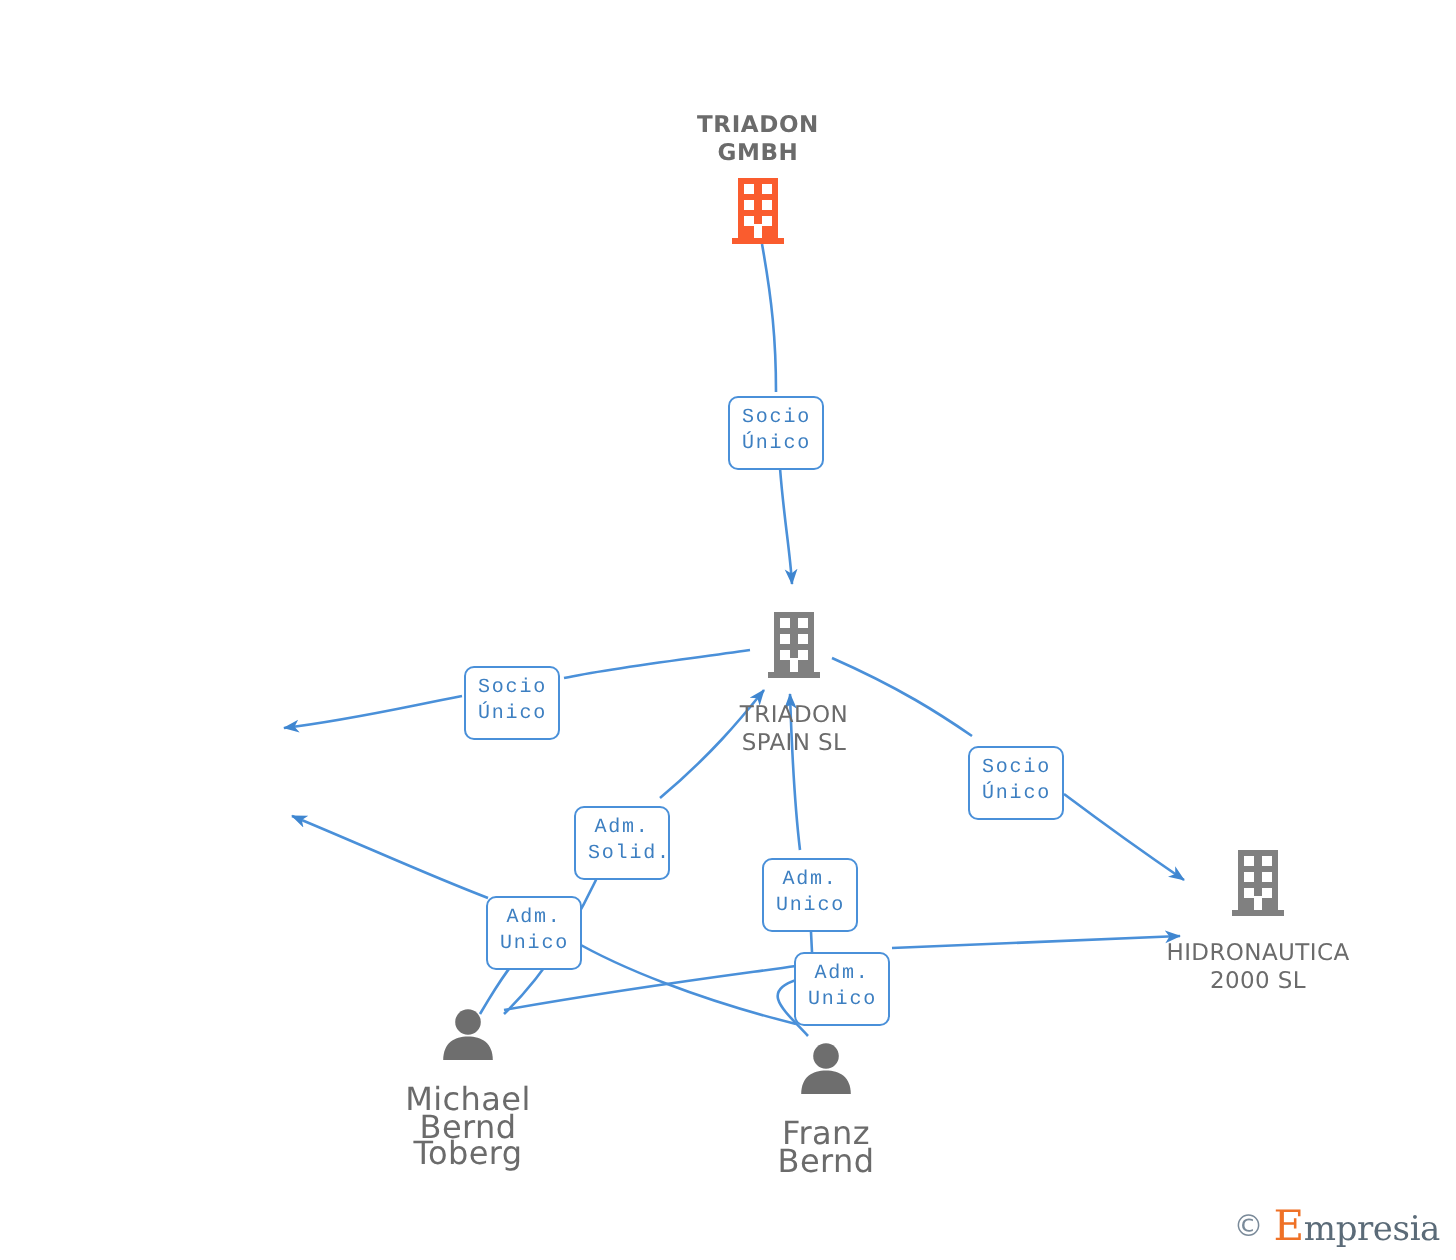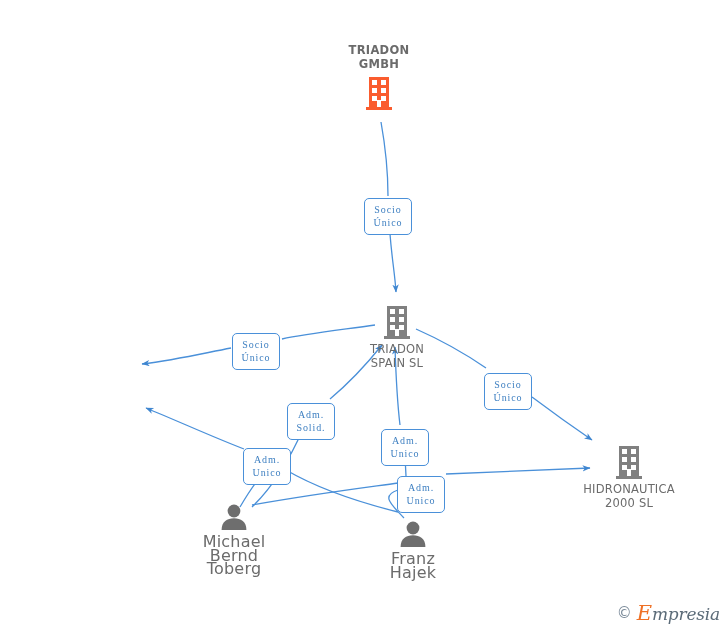--- a/index.html
+++ b/index.html
@@ -39,20 +39,21 @@
     margin: 0 auto 4px auto;
   }
   .node .node-label {
     display: block;
     font-size: 11.5px;
     line-height: 13.5px;
     color: #6b6b6b;
     letter-spacing: 0.2px;
     white-space: pre-line;
     font-family: "DejaVu Sans", sans-serif;
+    margin-top: 12px;
   }
   .node.company-root .node-label {
     color: #6b6b6b;
     font-weight: bold;
     font-size: 11.5px;
     letter-spacing: 0.3px;
   }
   .node.person .node-label {
     color: #6b6b6b;
     font-size: 16px;
@@ -65,21 +66,21 @@
     background: #ffffff;
     border: 1.4px solid #4a90d9;
     border-radius: 5px;
     color: #3d7fc1;
     font-size: 10px;
     line-height: 13px;
     letter-spacing: 0.9px;
     text-align: center;
     padding: 4px 6px 5px 6px;
     white-space: pre-line;
-    font-family: Liberation Serif, serif;
+    font-family: Liberation Mono, monospace;
     width: 48px;
     margin-left: -24px;
   }
 
   
   #watermark {
     position: absolute;
     right: 8px;
     bottom: 6px;
     display: flex;
@@ -87,21 +88,20 @@
     gap: 5px;
     user-select: none;
   }
   #watermark .copy {
     font-size: 15px;
     color: #7a8a99;
     line-height: 1;
   }
   #watermark .brand {
     font-family: "DejaVu Serif", serif;
-    font-style: italic;
     font-size: 17px;
     line-height: 1;
     color: #5b6b78;
     letter-spacing: -0.2px;
   }
   #watermark .brand .cap {
     color: #ef7126;
     font-size: 21px;
   }
 </style>
@@ -186,21 +186,21 @@
           <rect x="15" y="20" width="5" height="5"></rect>
           <rect x="11" y="24" width="4" height="7"></rect>
         </g>
       </svg>
     </span>
     <span class="node-label">TRIADON
 SPAIN SL</span>
   </div>
 
 
-  <div class="node" style="left:629px; top:445px;">
+  <div class="node" style="left:629px; top:424px;">
     <span class="icon-wrap">
       <svg width="26" height="34" viewBox="0 0 26 34" xmlns="http://www.w3.org/2000/svg">
         <rect x="3" y="1" width="20" height="30" fill="#808080"></rect>
         <rect x="0" y="31" width="26" height="3" fill="#808080"></rect>
         <g fill="#ffffff">
           <rect x="6" y="4" width="5" height="5"></rect>
           <rect x="15" y="4" width="5" height="5"></rect>
           <rect x="6" y="12" width="5" height="5"></rect>
           <rect x="15" y="12" width="5" height="5"></rect>
           <rect x="6" y="20" width="5" height="5"></rect>
@@ -226,21 +226,21 @@
   </div>
 
   <div class="node person" style="left:413px; top:520px;">
     <span class="icon-wrap">
       <svg width="28" height="28" viewBox="0 0 28 28" xmlns="http://www.w3.org/2000/svg">
         <circle cx="14" cy="8" r="6.4" fill="#6e6e6e"></circle>
         <path d="M1.6,27 C1.6,18.4 7.2,15.2 14,15.2 C20.8,15.2 26.4,18.4 26.4,27 Z" fill="#6e6e6e"></path>
       </svg>
     </span>
     <span class="node-label">Franz
-Hajek</span>
+Bernd</span>
   </div>
 
   <div class="rel" style="left:388px; top:198px;">Socio
 Único</div>
 
   <div class="rel" style="left:256px; top:333px;">Socio
 Único</div>
 
   <div class="rel" style="left:508px; top:373px;">Socio
 Único</div>

